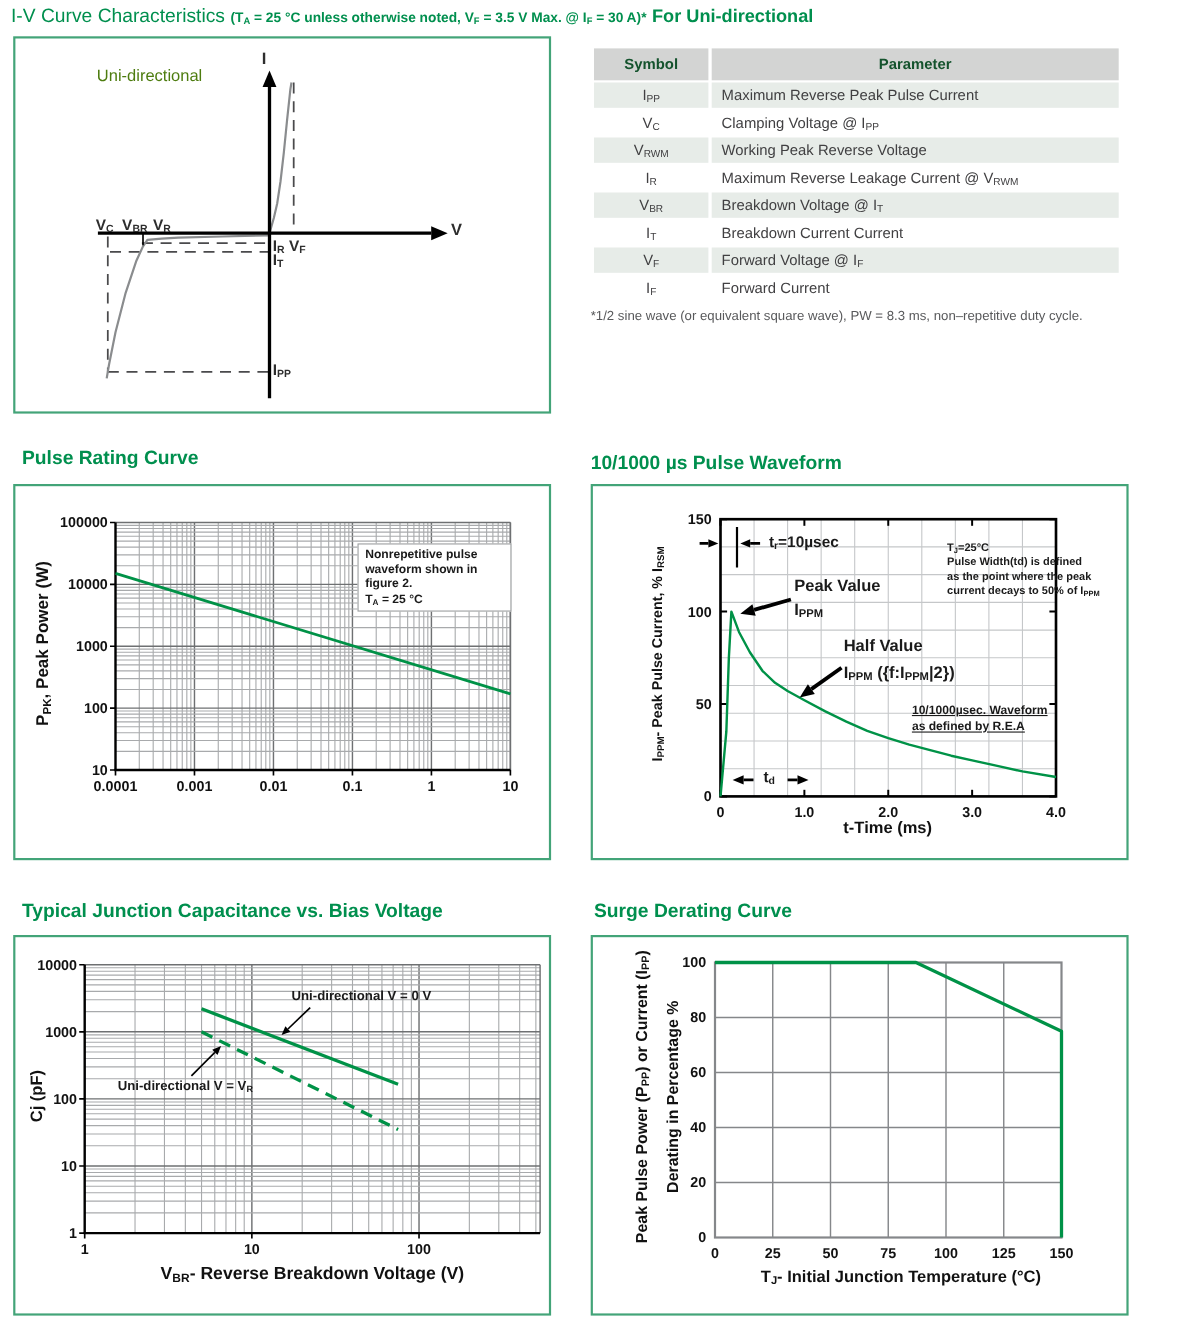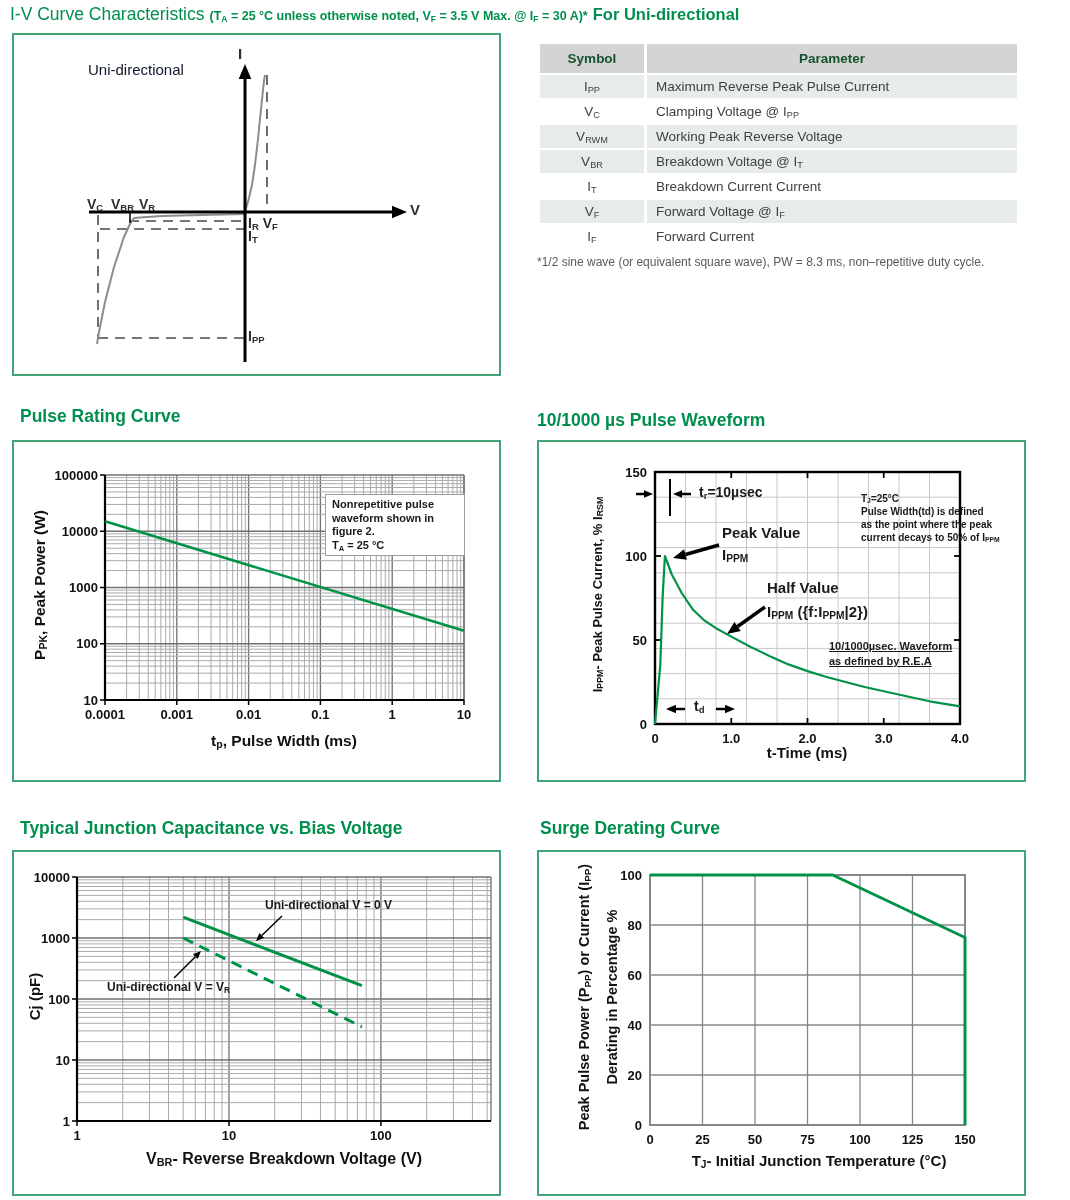--- a/index.html
+++ b/index.html
@@ -49,21 +49,21 @@
         <line x1="115" y1="186" x2="230" y2="186" stroke="#4a4a4c" stroke-width="1.6" stroke-dasharray="10,7"></line>
         <line x1="86" y1="194" x2="230" y2="194" stroke="#4a4a4c" stroke-width="1.6" stroke-dasharray="10,7"></line>
         <path d="M231.0,177.0 L235.0,163.0 L238.0,150.0 L241.0,130.0 L244.0,104.0 L247.0,74.0 L250.0,46.0 L251.0,40.0" fill="none" stroke="#8a8c8e" stroke-width="2" stroke-linejoin="round"></path>
         <path d="M231.0,179.0 L188.0,180.0 L148.0,181.0 L133.0,182.0 L120.0,183.0 L116.0,189.0 L110.0,202.0 L100.0,232.0 L91.0,267.0 L85.0,297.0 L83.0,309.0" fill="none" stroke="#8a8c8e" stroke-width="2" stroke-linejoin="round"></path>
         <line x1="116" y1="177" x2="116" y2="188" stroke="#000" stroke-width="1.5"></line>
         <line x1="75" y1="177" x2="378" y2="177" stroke="#000" stroke-width="3"></line>
         <polygon points="393,177 378,183.3 378,170.7" fill="#000"></polygon>
         <line x1="231" y1="327" x2="231" y2="44" stroke="#000" stroke-width="3"></line>
         <polygon points="231,29 237.3,44 224.7,44" fill="#000"></polygon>
       </svg>
-      <div class="ann" style="left: 74px; top: 26px; font-size: 15px; font-weight: 400; color: #0f172a;">Uni-directional</div>
+      <div class="ann" style="left: 74px; top: 26px; font-size: 15px; font-weight: 400; color: #4d7c0f;">Uni-directional</div>
       <div class="ann" style="left: 224px; top: 10px; font-size: 15px; font-weight: 700; color: rgb(46, 46, 46);">I</div>
       <div class="ann" style="left: 396px; top: 166px; font-size: 15px; font-weight: 700; color: rgb(46, 46, 46);">V</div>
       <div class="ann" style="left: 73px; top: 161px; font-size: 14px; font-weight: 700; color: rgb(46, 46, 46);">V<sub>C</sub></div>
       <div class="ann" style="left: 97px; top: 161px; font-size: 14px; font-weight: 700; color: rgb(46, 46, 46);">V<sub>BR</sub></div>
       <div class="ann" style="left: 125px; top: 161px; font-size: 14px; font-weight: 700; color: rgb(46, 46, 46);">V<sub>R</sub></div>
       <div class="ann" style="left: 234px; top: 180px; font-size: 14px; font-weight: 700; color: rgb(46, 46, 46);">I<sub>R</sub> V<sub>F</sub></div>
       <div class="ann" style="left: 234px; top: 193px; font-size: 14px; font-weight: 700; color: rgb(46, 46, 46);">I<sub>T</sub></div>
       <div class="ann" style="left: 234px; top: 293px; font-size: 14px; font-weight: 700; color: rgb(46, 46, 46);">I<sub>PP</sub></div>
     </div>
 
@@ -84,20 +84,24 @@
             <td class="sym">I<sub>PP</sub></td>
             <td>Maximum Reverse Peak Pulse Current</td>
           </tr>
           <tr class="even">
             <td class="sym">V<sub>C</sub></td>
             <td>Clamping Voltage @ I<sub>PP</sub></td>
           </tr>
           <tr class="odd">
             <td class="sym">V<sub>RWM</sub></td>
             <td>Working Peak Reverse Voltage</td>
+          </tr>
+          <tr class="even">
+            <td class="sym">I<sub>R</sub></td>
+            <td>Maximum Reverse Leakage Current @ V<sub>RWM</sub></td>
           </tr>
           <tr class="odd">
             <td class="sym">V<sub>BR</sub></td>
             <td>Breakdown Voltage @ I<sub>T</sub></td>
           </tr>
           <tr class="even">
             <td class="sym">I<sub>T</sub></td>
             <td>Breakdown Current Current</td>
           </tr>
           <tr class="odd">
@@ -220,21 +224,20 @@
         <text x="84" y="206.25" text-anchor="end" font-size="13" font-weight="700" fill="#111">100</text>
         <line x1="86" y1="145.5" x2="91" y2="145.5" stroke="#000" stroke-width="1.5"></line>
         <text x="84" y="150" text-anchor="end" font-size="13" font-weight="700" fill="#111">1000</text>
         <line x1="86" y1="89.25" x2="91" y2="89.25" stroke="#000" stroke-width="1.5"></line>
         <text x="84" y="93.75" text-anchor="end" font-size="13" font-weight="700" fill="#111">10000</text>
         <line x1="86" y1="33" x2="91" y2="33" stroke="#000" stroke-width="1.5"></line>
         <text x="84" y="37.5" text-anchor="end" font-size="13" font-weight="700" fill="#111">100000</text>
         <path d="M91.0,79.3 L450.0,188.8" fill="none" stroke="#009247" stroke-width="2.5" stroke-linejoin="round"></path>
       </svg>
       <div class="ann note-box" style="left: 311px; top: 52px; font-size: 11px; font-weight: 700; line-height: 13.5px; width: 126px;">Nonrepetitive pulse<br>waveform shown in<br>figure 2.<br>T<sub>A</sub> = 25 °C</div>
-      <div class="xlab" style="left: 90px; top: 290px; width: 360px; font-size: 15.5px;">t<sub>p</sub>, Pulse Width (ms)</div>
       <div class="ylab" style="left: -164px; top: 134px; width: 380px; font-size: 15.5px;">P<sub>PK</sub>, Peak Power (W)</div>
     </div>
   <div class="chart-box" style="left:537px;top:440px;width:485px;height:338px;">
       <svg width="485" height="338" viewBox="0 0 485 338">
         <line x1="146.5" y1="30" x2="146.5" y2="282" stroke="#c5c7c9" stroke-width="1"></line>
         <line x1="177" y1="30" x2="177" y2="282" stroke="#c5c7c9" stroke-width="1"></line>
         <line x1="207.5" y1="30" x2="207.5" y2="282" stroke="#c5c7c9" stroke-width="1"></line>
         <line x1="238" y1="30" x2="238" y2="282" stroke="#c5c7c9" stroke-width="1"></line>
         <line x1="268.5" y1="30" x2="268.5" y2="282" stroke="#c5c7c9" stroke-width="1"></line>
         <line x1="299" y1="30" x2="299" y2="282" stroke="#c5c7c9" stroke-width="1"></line>

